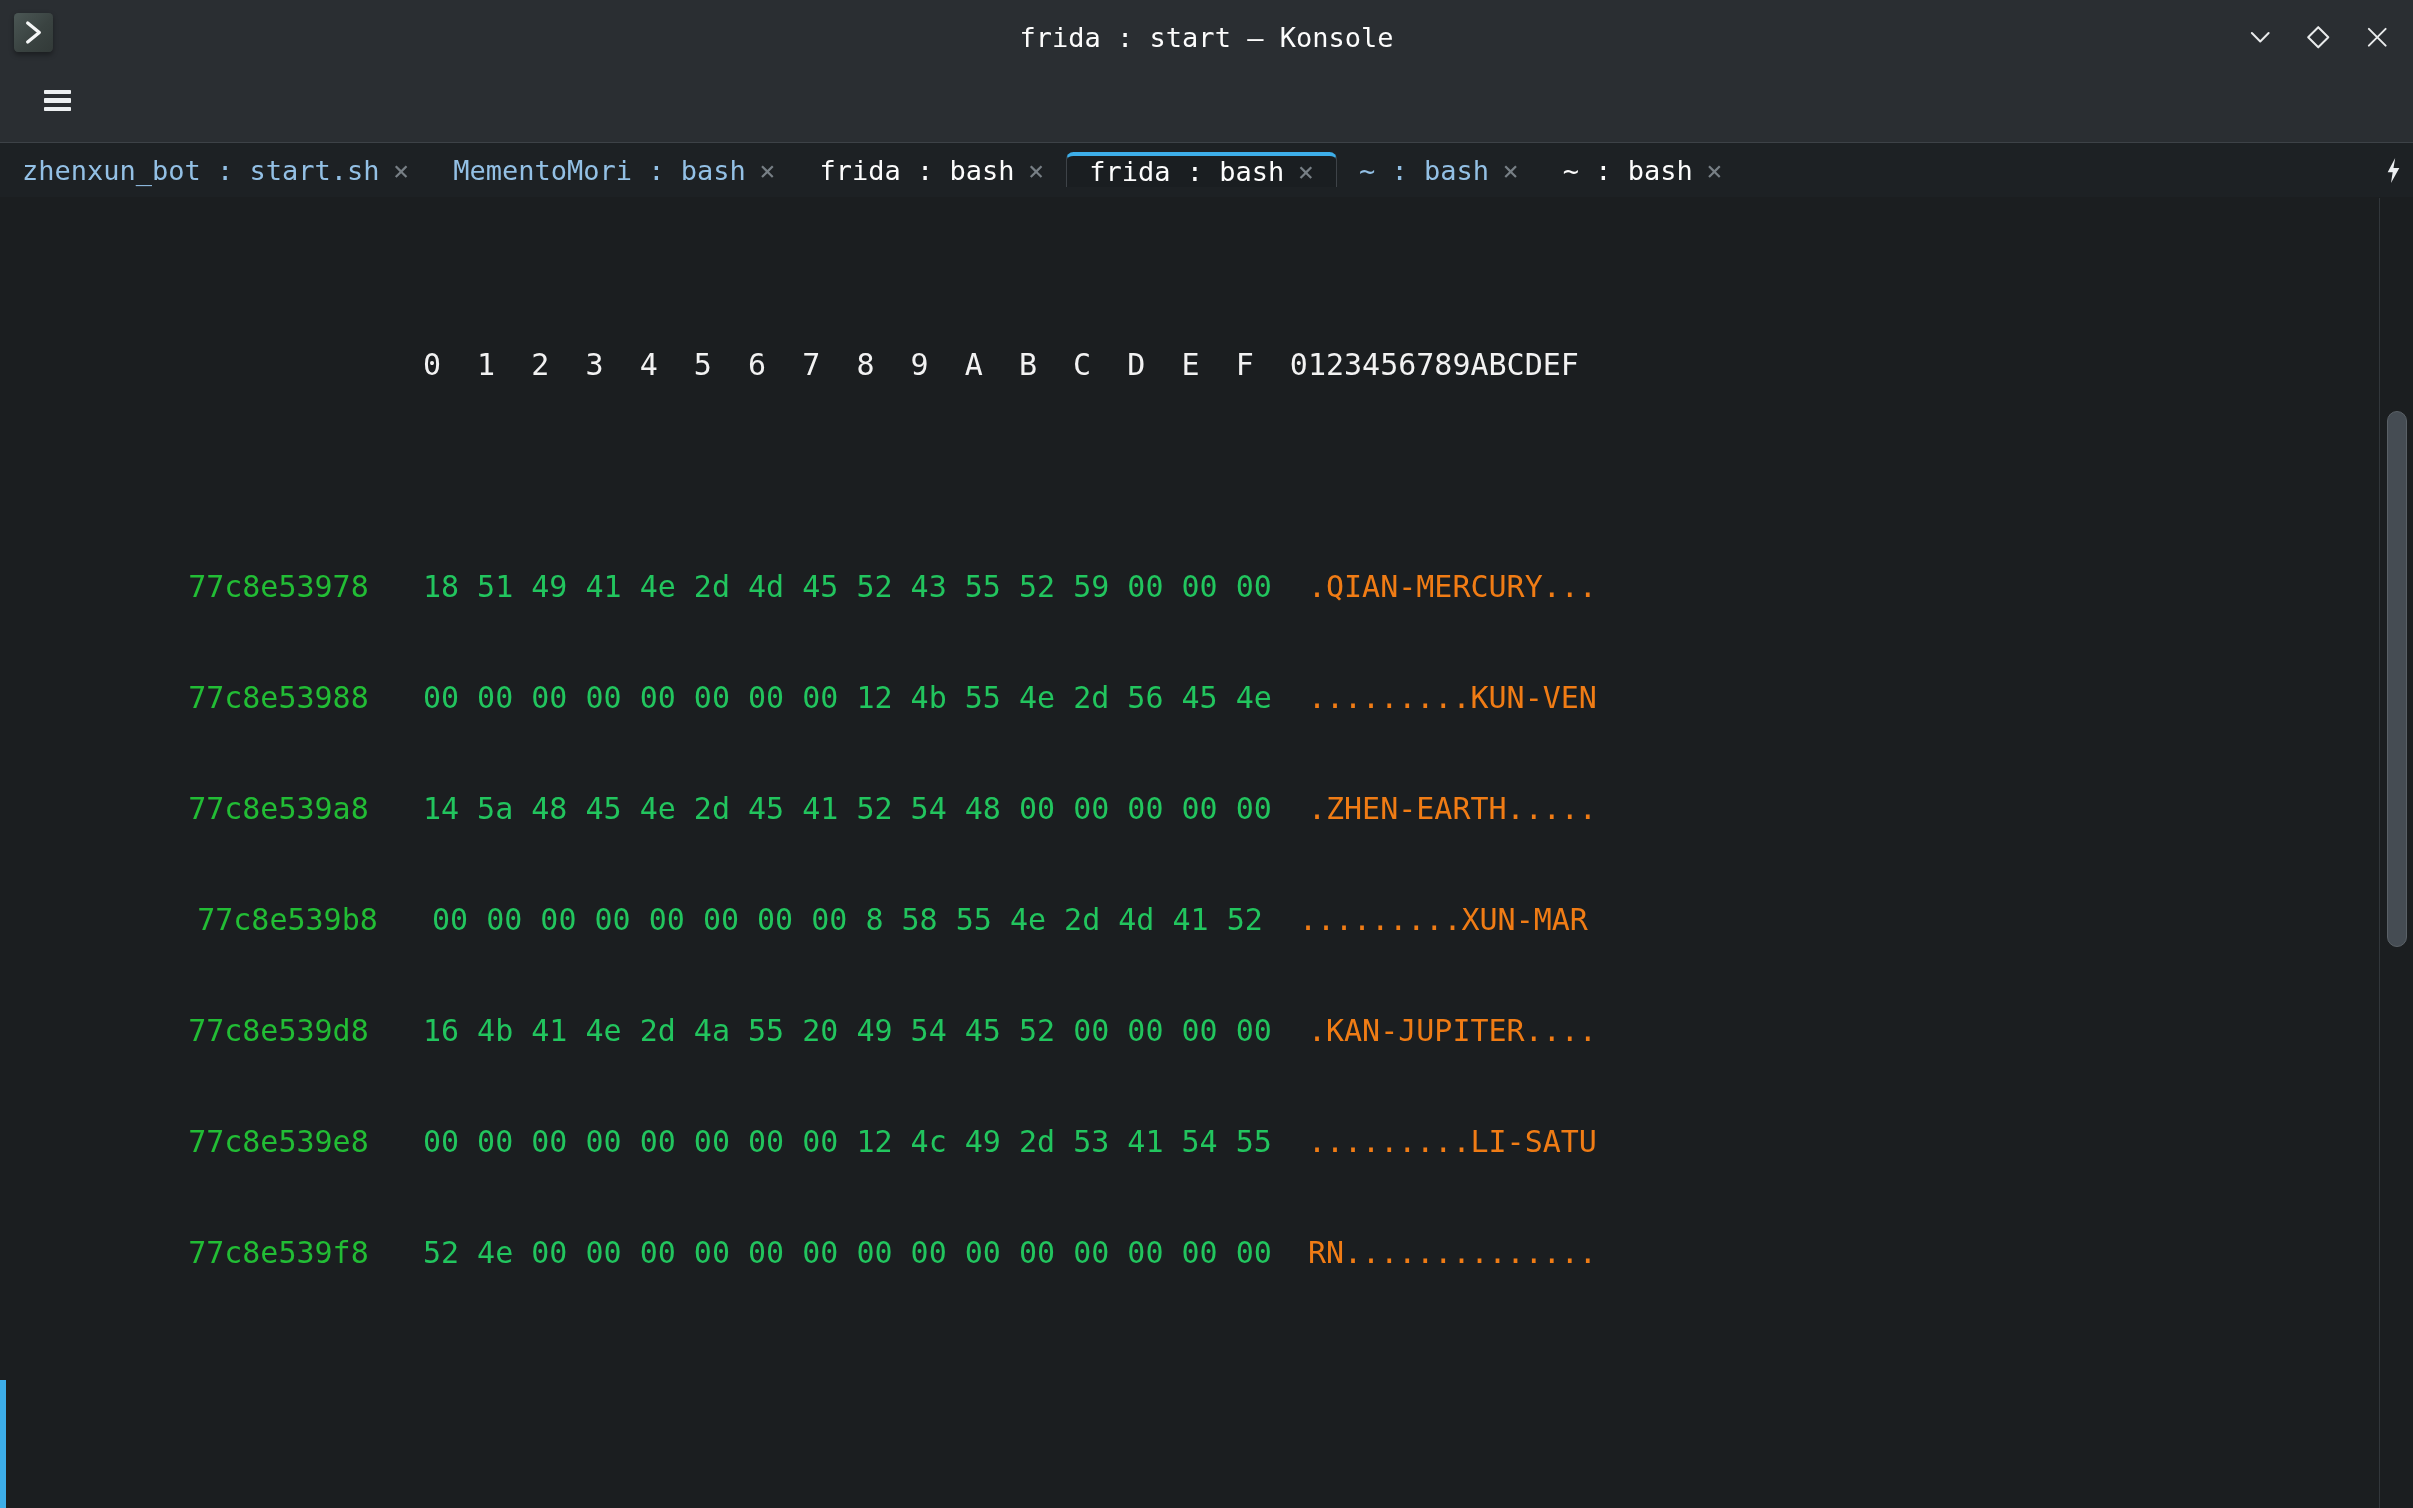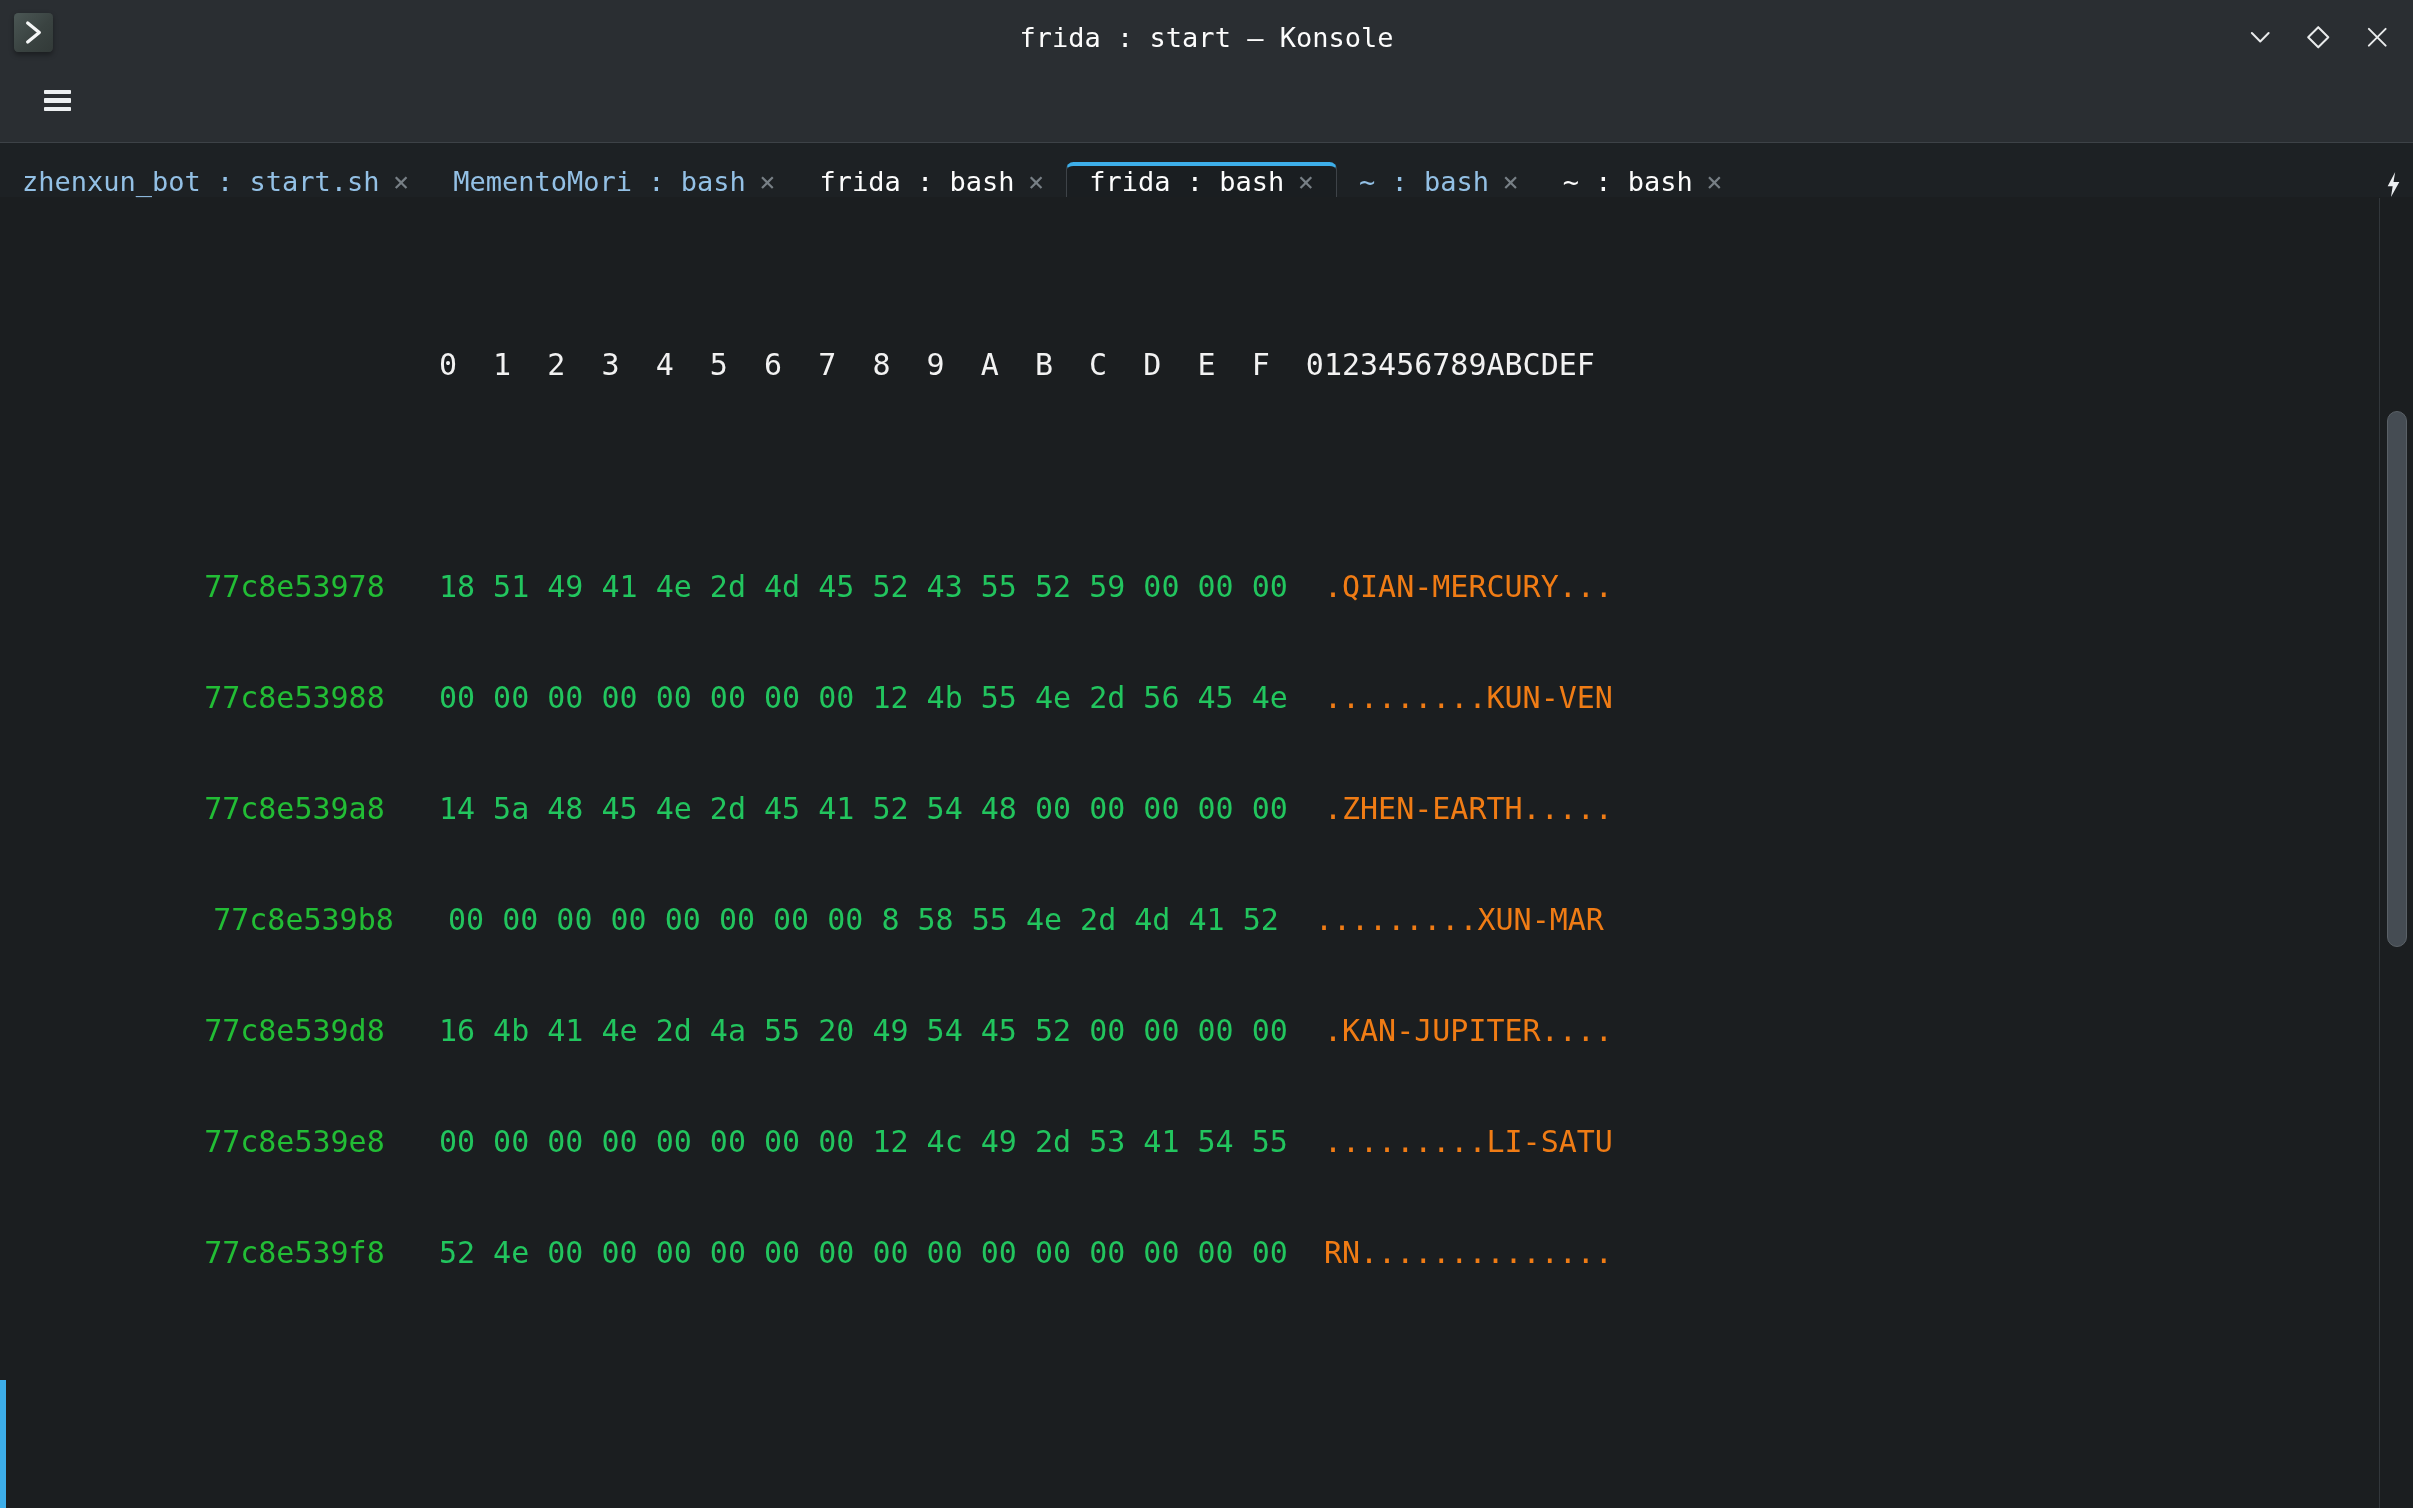--- a/index.html
+++ b/index.html
@@ -20,36 +20,36 @@
 
   .toolbar{position:absolute;left:0;top:75px;width:2413px;height:67px;}
   .hamburger{position:absolute;left:44px;top:15px;width:27px;height:22.6px;cursor:pointer;}
   .hamburger .bar{position:absolute;left:0;width:27px;height:4.2px;background:#eceff1;border-radius:0.8px;}
   .hamburger .bar:nth-child(1){top:0;}
   .hamburger .bar:nth-child(2){top:8.4px;}
   .hamburger .bar:nth-child(3){top:17px;}
 
   
   .tabbar{position:absolute;left:0;top:142px;width:2413px;height:55px;background:#1d2124;
-          border-top:0.8px solid #3d4247;box-sizing:border-box;display:flex;align-items:flex-end;}
+          border-top:0.8px solid #3d4247;box-sizing:border-box;display:flex;align-items:center;}
   .tab{display:flex;align-items:center;padding:0 22px;font-size:27px;white-space:pre;
        color:#93c0e5;cursor:pointer;box-sizing:border-box;}
   .tab .tab-label{white-space:pre;}
   .tab .tab-close{margin-left:13.4px;color:#777f85;font-size:27px;line-height:1;cursor:pointer;}
   .tab.white{color:#fcfcfc;}
   .tab.active{position:relative;background:#1a1e21;border:0.8px solid #3e4348;border-bottom:none;
               border-top:4.2px solid #3daee9;border-radius:7.5px 7.5px 0 0;color:#fcfcfc;margin-top:-0.8px;}
   .tabbar-spacer{flex:1;}
   .bolt{display:flex;align-items:center;padding-right:11.7px;cursor:pointer;}
 
   
   .terminal{position:absolute;left:0;top:198px;width:2413px;height:1311px;background:#1b1e20;text-align:center;}
   .hexdump{position:absolute;left:7.5px;top:37px;font-size:30px;line-height:37px;white-space:pre;}
   .hd-line{white-space:pre;}
-  .hd-addr{display:inline-block;min-width:10ch;color:#22bd35;margin-left:16px;}
+  .hd-addr{display:inline-block;min-width:10ch;color:#22bd35;}
   .hd-header .hd-addr{color:#f2f2f2;}
   .hd-hex{margin-left:3ch;color:#22c55e;}
   .hd-ascii{margin-left:2ch;color:#f07c15;}
   .hd-header .hd-hex,.hd-header .hd-ascii{color:#f2f2f2;}
 
   .new-lines-indicator{position:absolute;left:0;top:1182px;width:5.9px;height:129px;background:#3daee9;}
 
   .scrollbar{position:absolute;right:0;top:0;width:34px;height:1311px;border-left:0.8px solid #32373b;box-sizing:border-box;}
   .scrollbar-thumb{position:absolute;left:6.7px;top:213px;width:20px;height:536px;border-radius:10px;
                    background:#454c53;border:0.8px solid #5a6167;box-sizing:border-box;cursor:pointer;}

